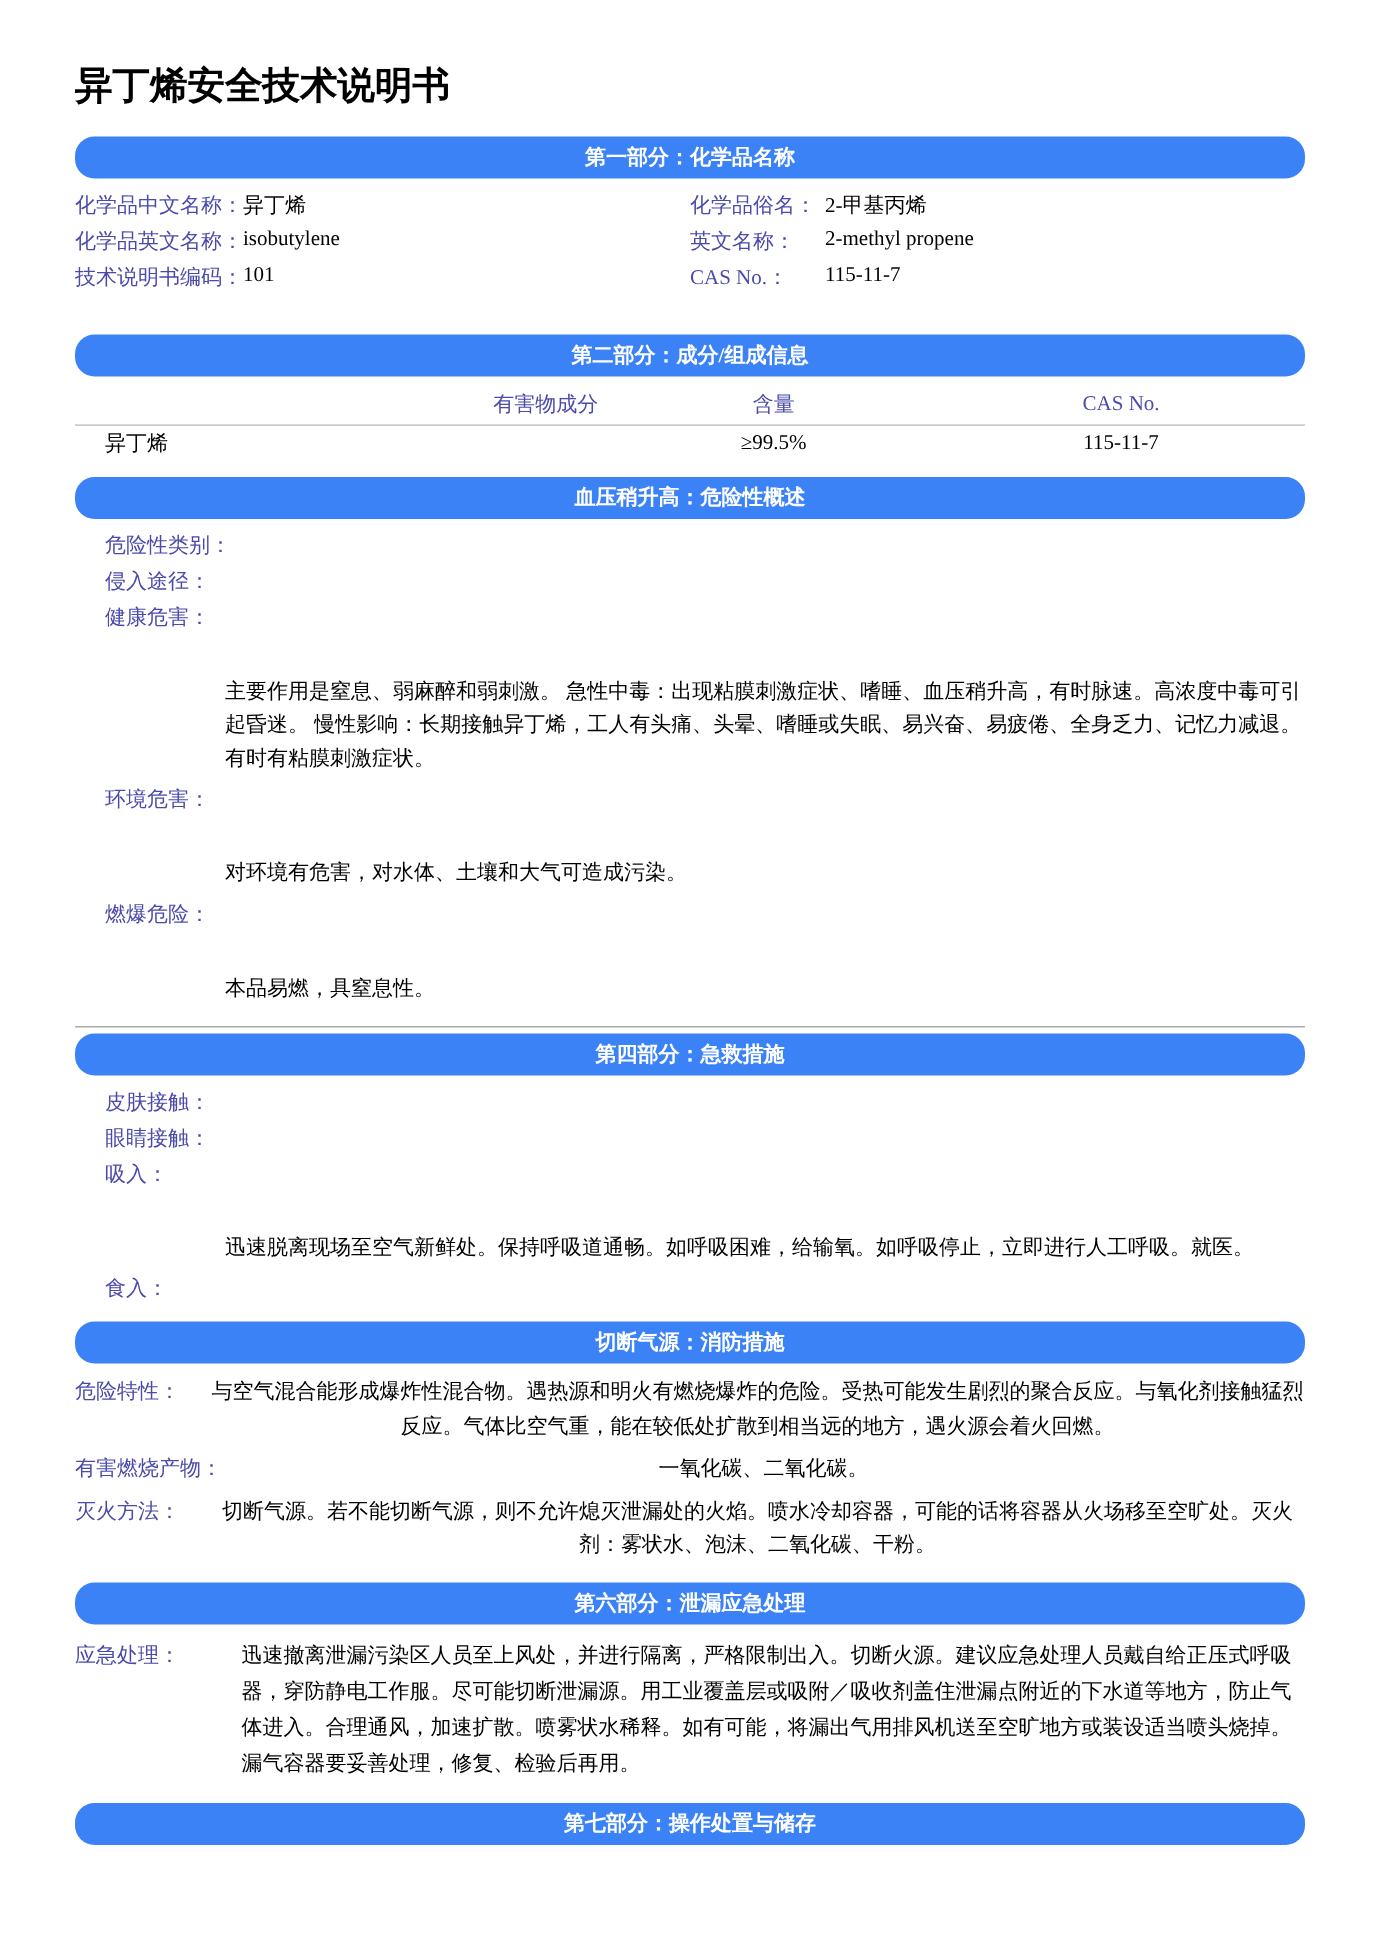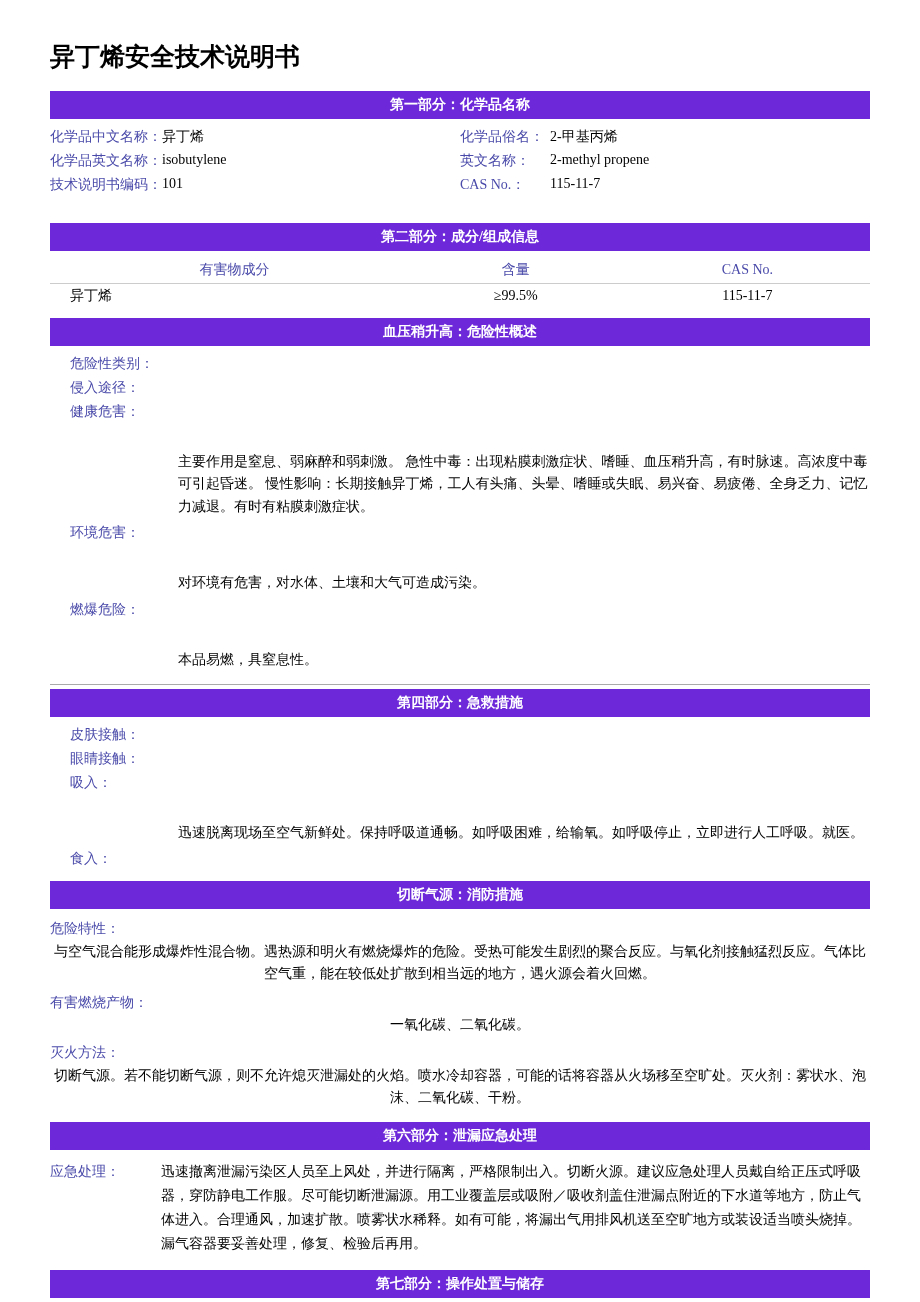--- a/index.html
+++ b/index.html
@@ -12,27 +12,28 @@
       min-height: 1302px;
       padding: 40px 50px;
     }
     .main-title {
       font-size: 25px;
       font-weight: bold;
       margin-bottom: 18px;
       color: #000;
     }
     .section-header {
-      background: #6d28d9;
+      background: #3b82f6;
       color: #fff;
       text-align: center;
       padding: 5px 0;
       font-size: 14px;
       font-weight: bold;
       margin-bottom: 6px;
+      border-radius: 13px;
     }
     .section-block {
       margin-bottom: 10px;
     }
     .info-cols {
       display: flex;
       padding: 3px 0;
     }
     .info-cols .col {
       flex: 1;
@@ -56,27 +57,26 @@
       text-align: center;
       color: #4a4aaa;
       font-weight: normal;
       padding: 4px 8px;
       border-bottom: 1px solid #ccc;
     }
     .comp-table td {
       text-align: center;
       padding: 3px 8px;
     }
-    .comp-table .th-left { text-align: center; padding-left: 20px; }
+    .comp-table .th-left { text-align: right; padding-left: 20px; }
     .comp-table .td-left { text-align: left; padding-left: 20px; }
     
     .field-row {
       display: flex;
       padding: 3px 0 3px 20px;
-      gap: 28px;
     }
     .field-row .label {
       color: #4a4aaa;
       min-width: 80px;
       flex-shrink: 0;
     }
     .field-row .value {
       color: #000;
       flex: 1;
       line-height: 1.6;
@@ -89,21 +89,20 @@
     .divider-line {
       border: none;
       border-top: 1px solid #aaa;
       margin: 4px 0;
     }
     
     .s5-row {
       display: flex;
       padding: 3px 0;
       line-height: 1.6;
-      flex-direction: column;
     }
     .s5-row .label {
       color: #4a4aaa;
       min-width: 90px;
       flex-shrink: 0;
     }
     .s5-row .value {
       flex: 1;
       text-align: center;
     }

